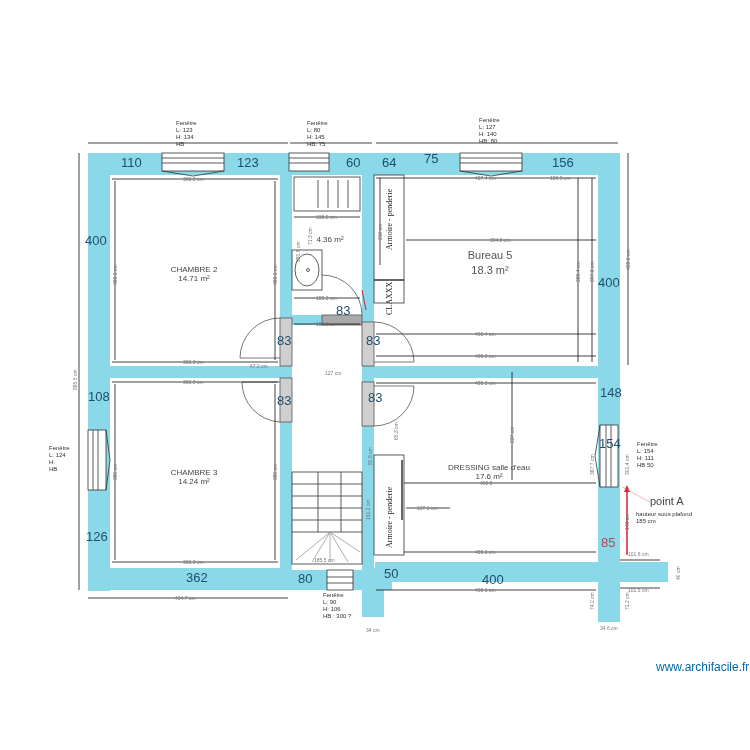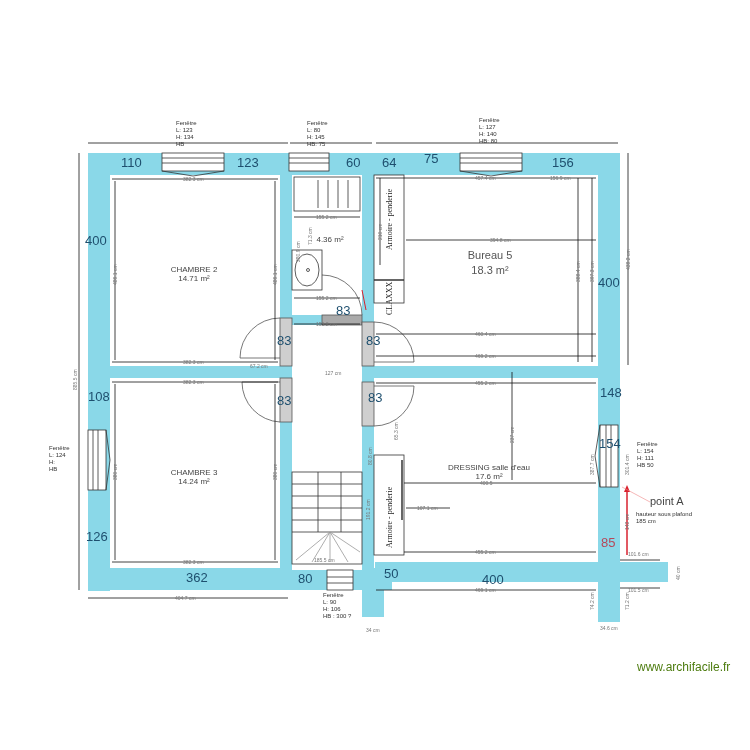--- a/index.html
+++ b/index.html
@@ -6,21 +6,21 @@
   body { width: 750px; height: 750px; position: relative; overflow: hidden; font-family: "Liberation Sans", sans-serif; }
   #plan { position: absolute; left: 0; top: 0; }
   .wlab { font-family: "Liberation Sans", sans-serif; font-size: 13px; fill: #1e4f6e; }
   .wlab-red { font-family: "Liberation Sans", sans-serif; font-size: 13px; fill: #b5485a; }
   .dim { font-family: "Liberation Sans", sans-serif; font-size: 5px; fill: #777; }
   .room { font-family: "Liberation Sans", sans-serif; font-size: 8px; fill: #444; }
   .room-big { font-family: "Liberation Sans", sans-serif; font-size: 11px; fill: #555; }
   .note { font-family: "Liberation Sans", sans-serif; font-size: 6px; fill: #333; }
   .pointA { font-family: "Liberation Sans", sans-serif; font-size: 11px; fill: #444; }
   .vert { font-family: "Liberation Serif", serif; font-size: 8px; fill: #222; }
-  .watermark { position: absolute; left: 637px; top: 660px; font-size: 12px; color: #4d7c0f; font-family: "Liberation Sans", sans-serif; }
+  .watermark { position: absolute; left: 656px; top: 660px; font-size: 12px; color: #0369a1; font-family: "Liberation Sans", sans-serif; }
 </style>
 </head>
 <body>
 
 <svg id="plan" width="750" height="750" viewBox="0 0 750 750">
 
   <g fill="#8ad8e8">
 
     <rect x="88" y="153" width="22" height="438"></rect>
 

